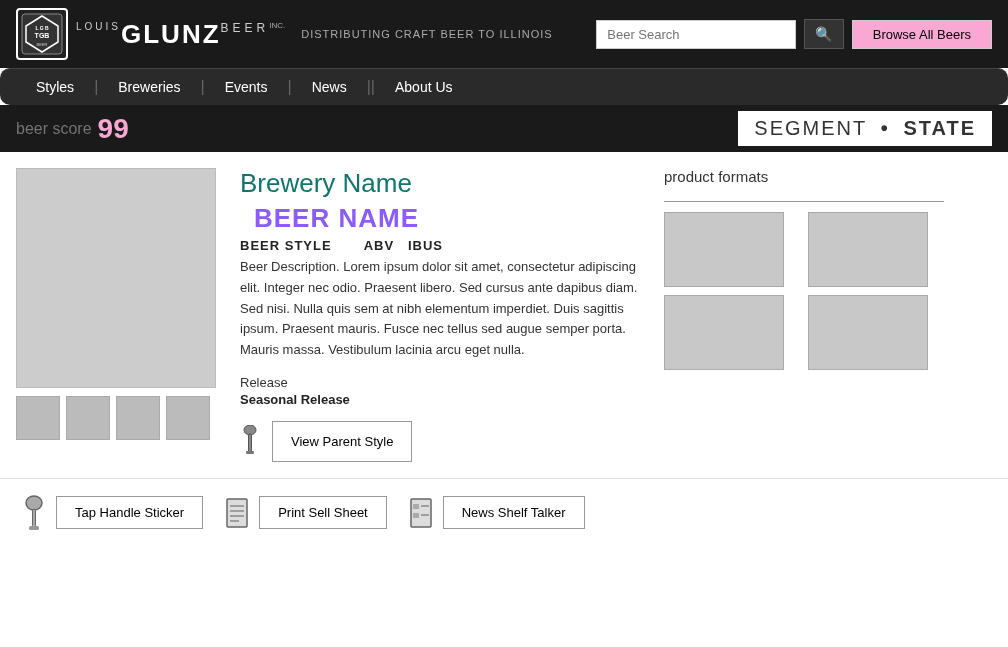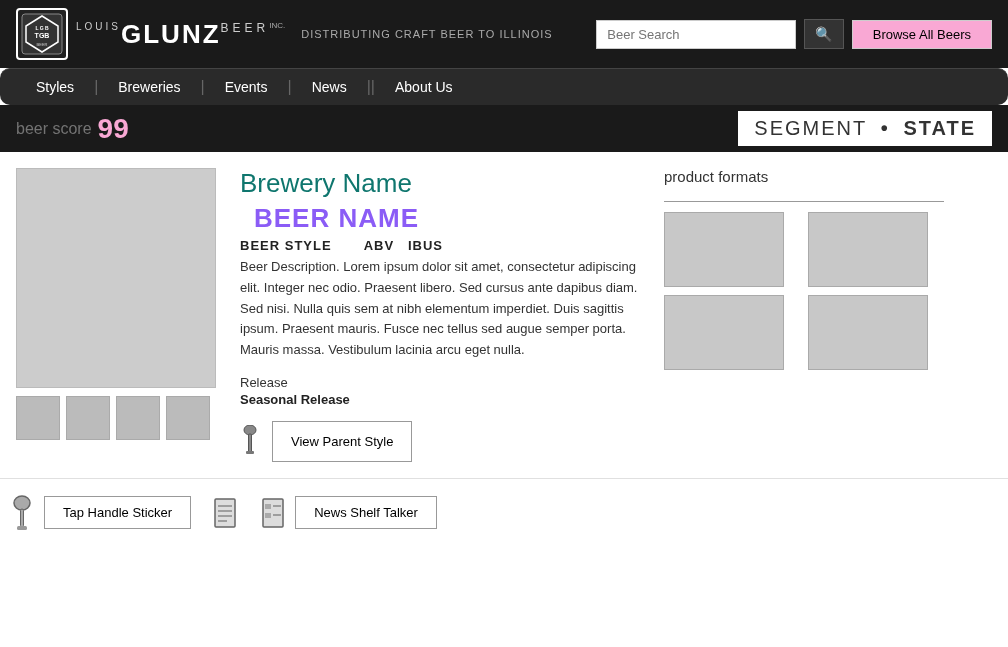--- a/index.html
+++ b/index.html
@@ -245,21 +245,21 @@
       background: #c8c8c8;
       width: 120px;
       height: 75px;
       border: 1px solid #aaa;
     }
 
     
     .action-bar {
       display: flex;
       align-items: center;
-      padding: 16px 8px;
+      padding: 16px 20px;
       gap: 20px;
       background: #fff;
       border-top: 1px solid #e0e0e0;
       margin-top: 16px;
     }
     .action-item {
       display: flex;
       align-items: center;
       gap: 8px;
     }
@@ -398,20 +398,21 @@
   <div class="action-item">
     <div class="action-icon">
       <svg viewBox="0 0 24 30" fill="none" xmlns="http://www.w3.org/2000/svg" width="24" height="30">
         <rect x="2" y="1" width="20" height="28" rx="1" fill="#ddd" stroke="#666" stroke-width="1.5"></rect>
         <line x1="5" y1="8" x2="19" y2="8" stroke="#888" stroke-width="1.5"></line>
         <line x1="5" y1="13" x2="19" y2="13" stroke="#888" stroke-width="1.5"></line>
         <line x1="5" y1="18" x2="19" y2="18" stroke="#888" stroke-width="1.5"></line>
         <line x1="5" y1="23" x2="14" y2="23" stroke="#888" stroke-width="1.5"></line>
       </svg>
     </div>
+    <button class="action-btn">Print Sell Sheet</button>
   </div>
 
   <div class="action-item">
     <div class="action-icon">
       <svg viewBox="0 0 24 30" fill="none" xmlns="http://www.w3.org/2000/svg" width="24" height="30">
         <rect x="2" y="1" width="20" height="28" rx="1" fill="#ddd" stroke="#666" stroke-width="1.5"></rect>
         <rect x="4" y="6" width="6" height="5" fill="#aaa"></rect>
         <line x1="12" y1="8" x2="20" y2="8" stroke="#888" stroke-width="1.5"></line>
         <rect x="4" y="15" width="6" height="5" fill="#aaa"></rect>
         <line x1="12" y1="17" x2="20" y2="17" stroke="#888" stroke-width="1.5"></line>

